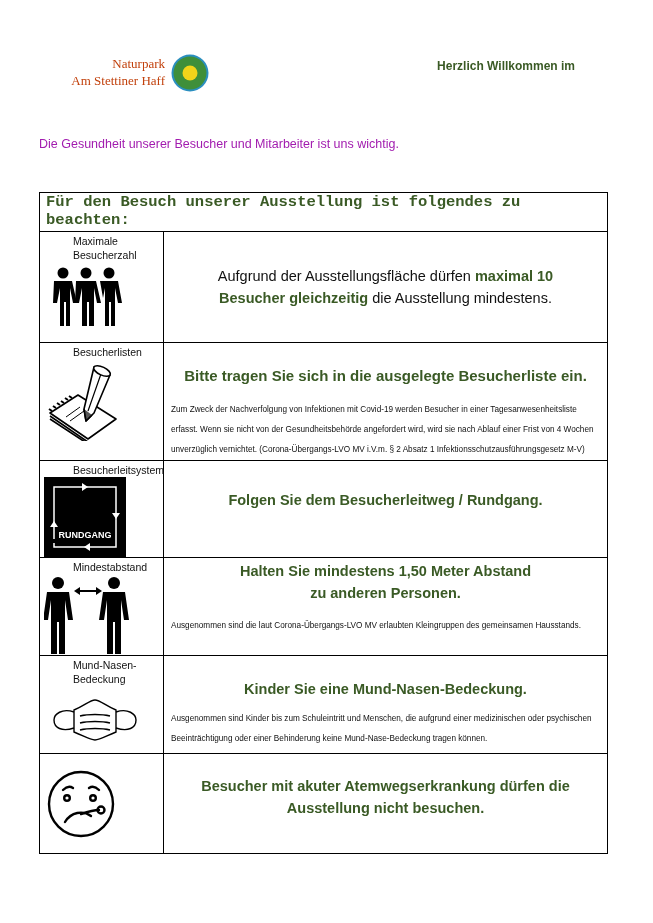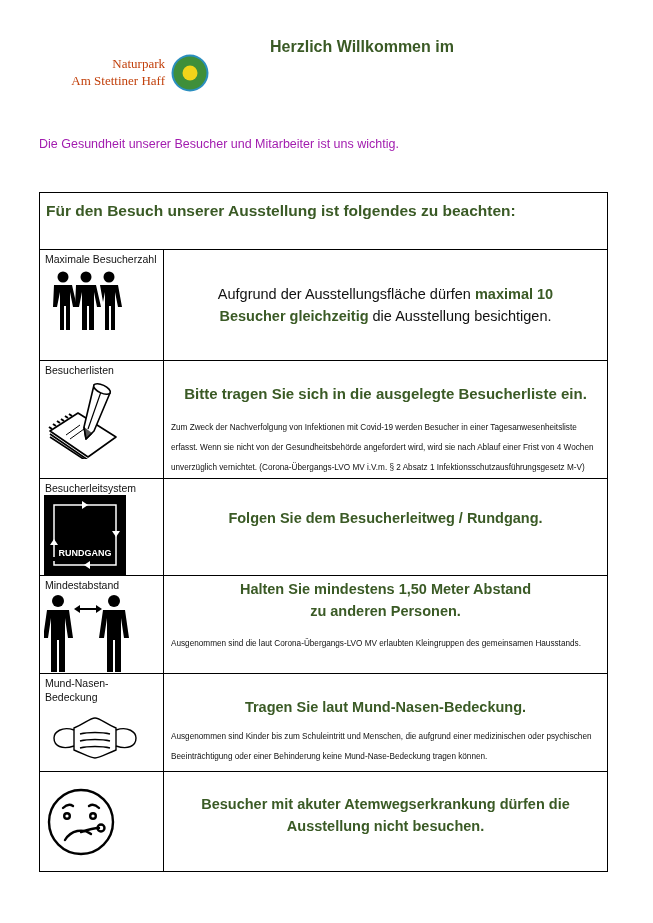--- a/index.html
+++ b/index.html
@@ -1,28 +1,28 @@
 <!DOCTYPE html>
 <html><head>
 <meta charset="utf-8">
 <style>
   html, body { margin: 0; padding: 0; background: #ffffff; }
   body { width: 653px; height: 923px; position: relative; overflow: hidden;
          font-family: "Liberation Sans", "DejaVu Sans", sans-serif; color: #111; }
   .logo-text { position: absolute; left: 40px; top: 55px; width: 125px; text-align: right;
                font-family: "Liberation Serif", "DejaVu Serif", serif; font-size: 13px; line-height: 17px; color: #c2410c; }
   .logo-mark { position: absolute; left: 171px; top: 54px; width: 38px; height: 38px; }
-  .welcome { position: absolute; left: 270px; top: 28px; width: 305px; text-align: left;
-             color: #3a5a25; font-weight: bold; font-size: 16px; line-height: 37px; }
+  .welcome { position: absolute; left: 270px; top: 48px; width: 305px; text-align: right;
+             color: #3a5a25; font-weight: bold; font-size: 12px; line-height: 37px; }
   .intro { position: absolute; left: 39px; top: 137px; font-size: 12.5px; color: #a21caf; }
   table.rules { position: absolute; left: 39px; top: 192px; width: 569px; border-collapse: collapse; table-layout: fixed; }
   table.rules td { border: 1.5px solid #000; vertical-align: top; padding: 0; }
   .col-left { width: 124px; }
-  .title-cell { height: 38px; padding: 9px 6px !important; color: #3a5a25; font-weight: bold; font-size: 15.5px; }
-  .label { font-size: 10.5px; line-height: 14px; padding: 2px 5px 0 5px; color: #111; }
+  .title-cell { height: 38px; padding: 0 6px !important; color: #3a5a25; font-weight: bold; font-size: 15.5px; font-family: Liberation Mono, monospace; }
+  .label { font-size: 10.5px; line-height: 14px; padding: 2px 5px 0 5px; color: #111; margin-left: 28px; }
   .icon-wrap { display: flex; justify-content: flex-start; padding-left: 6px; }
   .main-cell { text-align: center; }
   .green { color: #3a5a25; font-weight: bold; }
   .head { font-size: 14.5px; line-height: 22px; }
   .note { font-size: 8.2px; line-height: 20px; text-align: left; padding: 0 8px 0 7px; color: #111; }
 </style>
 </head>
 <body>
 
 <div class="logo-text">
@@ -62,21 +62,21 @@
                 <circle cx="59" cy="6" r="5.5"></circle>
             <path d="M4 14 h18 l5 22 h-4 l-3-15 v38 h-4 v-24 h-2 v24 h-4 v-38 l-3 15 h-4z"></path>
             <path d="M26 14 h20 l5 22 h-4 l-3-15 v38 h-5 v-24 h-2 v24 h-5 v-38 l-3 15 h-4z"></path>
             <path d="M50 14 h18 l4 22 h-4 l-3-15 v38 h-4 v-24 h-2 v24 h-4 v-38 l-2 10z"></path>
           </g>
         </svg>
       </div>
     </td>
     <td class="main-cell" style="vertical-align:middle;">
       <div class="head" style="font-size:14.5px;line-height:22px;padding:0 20px;">
-        <span>Aufgrund der Ausstellungsfläche dürfen </span><span class="green">maximal 10 Besucher gleichzeitig</span><span> die Ausstellung besichtigen.</span>
+        <span>Aufgrund der Ausstellungsfläche dürfen </span><span class="green">maximal 10 Besucher gleichzeitig</span><span> die Ausstellung mindestens.</span>
       </div>
     </td>
   </tr>
 
   <tr style="height:87px;">
     <td>
       <div class="label">Besucherlisten</div>
       <div class="icon-wrap" style="padding-left:4px;padding-top:2px;">
         <svg width="80" height="80" viewBox="0 0 80 80">
           <g fill="none" stroke="#000" stroke-width="1.6" stroke-linejoin="round">
@@ -158,21 +158,21 @@
             <path d="M22 14 C10 10, 2 16, 2 22 C2 30, 10 34, 22 30"></path>
             <path d="M64 14 C76 10, 84 16, 84 22 C84 30, 76 34, 64 30"></path>
             <path d="M28 18 C36 16, 50 16, 58 18"></path>
             <path d="M28 25 C36 23, 50 23, 58 25"></path>
             <path d="M28 32 C36 30, 50 30, 58 32"></path>
           </g>
         </svg>
       </div>
     </td>
     <td class="main-cell">
-      <div class="green head" style="padding-top:22px;">Tragen Sie laut Mund-Nasen-Bedeckung.</div>
+      <div class="green head" style="padding-top:22px;">Kinder Sie eine Mund-Nasen-Bedeckung.</div>
       <div class="note" style="padding-top:9px;">Ausgenommen sind Kinder bis zum Schuleintritt und Menschen, die aufgrund einer medizinischen oder psychischen Beeinträchtigung oder einer Behinderung keine Mund-Nase-Bedeckung tragen können.</div>
     </td>
   </tr>
 
   <tr style="height:100px;">
     <td style="vertical-align:middle;">
       <div class="icon-wrap" style="padding-left:5px;">
         <svg width="72" height="72" viewBox="0 0 72 72">
           <g fill="none" stroke="#000" stroke-width="2.4" stroke-linecap="round">
             <circle cx="36" cy="36" r="32"></circle>

